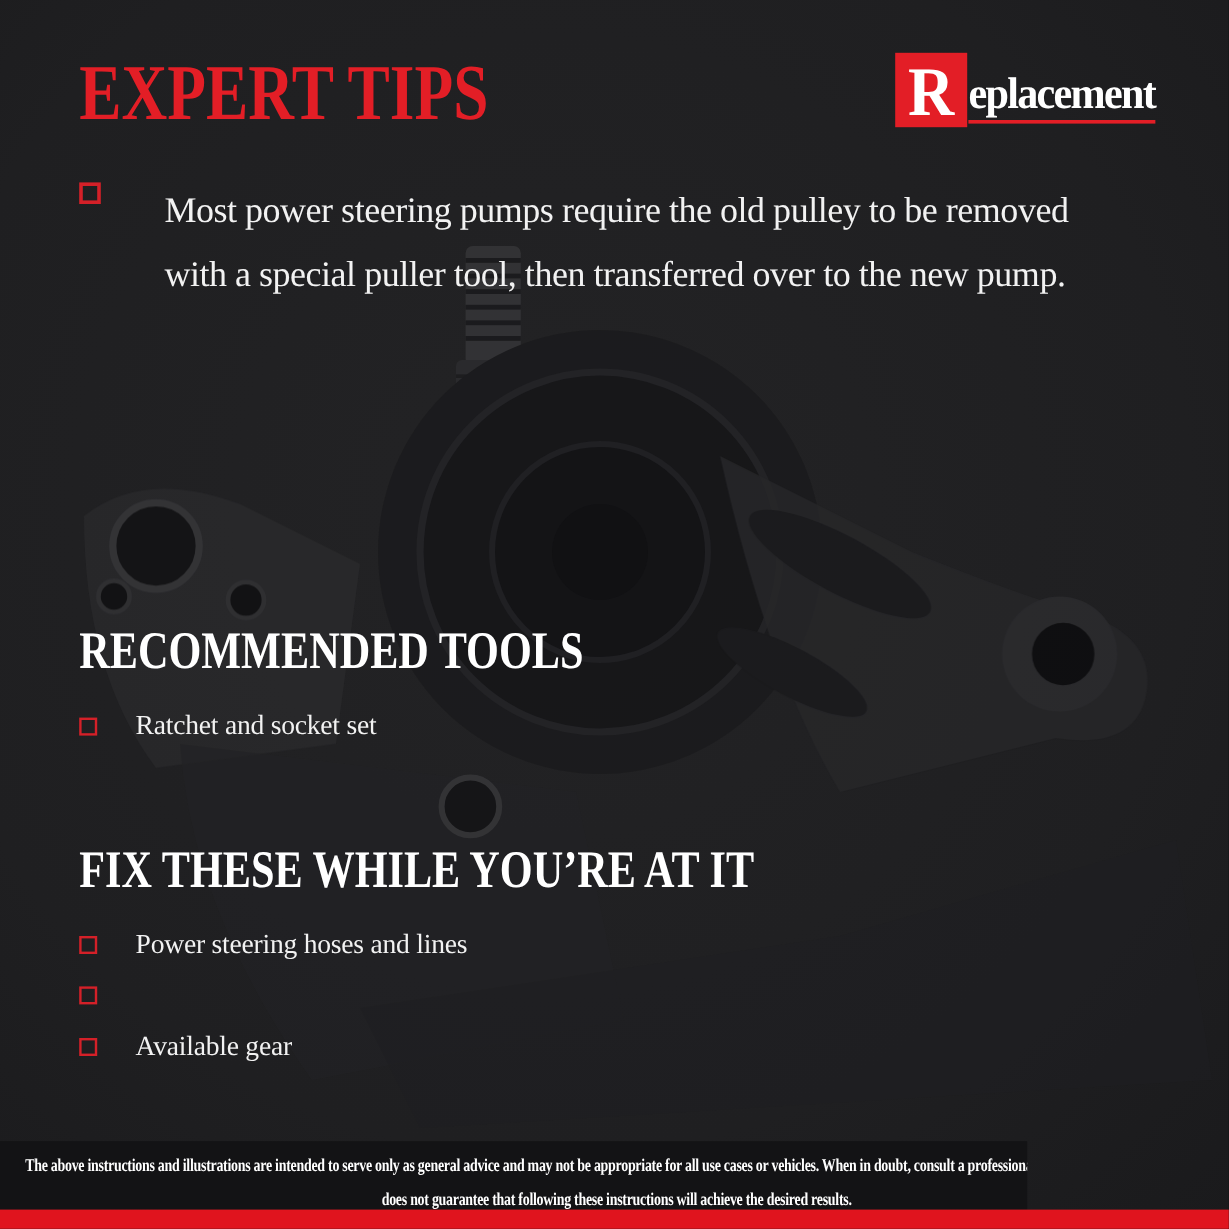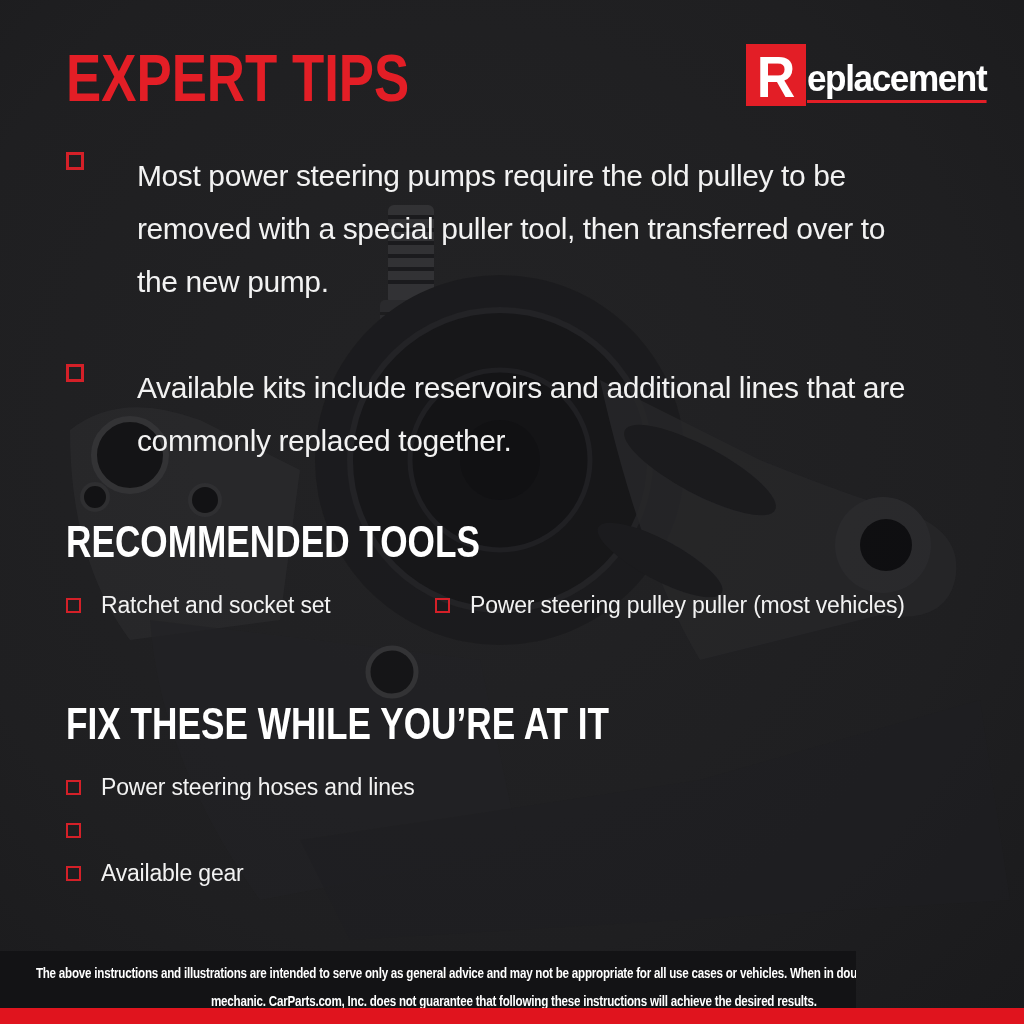--- a/index.html
+++ b/index.html
@@ -1,19 +1,19 @@
 <!DOCTYPE html>
 <html><head>
 <meta charset="utf-8">
 <style>
   html,body { margin:0; padding:0; background:#000; }
   .canvas {
     position:relative; width:1024px; height:1024px; overflow:hidden;
     background:#1e1e20;
-    font-family:Liberation Sans, sans-serif;
+    font-family:Liberation Serif, serif;
     -webkit-font-smoothing:antialiased;
   }
   .bg-photo { position:absolute; inset:0; z-index:0; }
   .content { position:absolute; inset:0; z-index:1; }
 
   
   .page-title {
     position:absolute; left:66px; top:40px;
     font-size:66px; font-weight:bold; color:#e31e26;
     letter-spacing:0px; white-space:nowrap;
@@ -51,21 +51,21 @@
   .section-heading {
     position:absolute; left:66px;
     font-size:44px; font-weight:bold; color:#ffffff; white-space:nowrap;
     transform:scaleX(0.80); transform-origin:0 0; letter-spacing:0;
   }
   .heading-tools { top:517px; }
   .heading-fix   { top:699px; }
 
   
   .small-item {
-    display:flex; gap:20px; align-items:center; margin-bottom:21px;
+    display:flex; gap:32px; align-items:center; margin-bottom:21px;
     font-size:23px; letter-spacing:-0.2px; color:#f2f2f2; white-space:nowrap;
   }
   .small-item .bullet-sq { width:11px; height:11px; border-width:2.5px; margin-top:0; }
   .tools-col-left  { position:absolute; left:66px;  top:592px; }
   .tools-col-right { position:absolute; left:435px; top:592px; }
   .fix-list        { position:absolute; left:66px;  top:774px; }
   .fix-list .small-item { margin-bottom:22px; }
 
   
   .footer-band {
@@ -145,40 +145,32 @@
         <span class="brand-initial">R</span>
       </div>
       <span class="brand-wordmark">eplacement</span>
     </div>
 
     <div class="tips-list">
       <div class="tip-item">
         <span class="bullet-sq"></span>
         <p>Most power steering pumps require the old pulley to be removed with a special puller tool, then transferred over to the new pump.</p>
       </div>
-      <div class="tip-item">
-        <span class="bullet-sq"></span>
-        <p>Available kits include reservoirs and additional lines that are commonly replaced together.</p>
-      </div>
     </div>
 
     <div class="section-heading heading-tools">RECOMMENDED TOOLS</div>
 
     <div class="tools-col-left">
       <div class="small-item">
         <span class="bullet-sq"></span>
         <span>Ratchet and socket set</span>
       </div>
     </div>
 
     <div class="tools-col-right">
-      <div class="small-item">
-        <span class="bullet-sq"></span>
-        <span>Power steering pulley puller (most vehicles)</span>
-      </div>
     </div>
 
     <div class="section-heading heading-fix">FIX THESE WHILE YOU’RE AT IT</div>
 
     <div class="fix-list">
       <div class="small-item">
         <span class="bullet-sq"></span>
         <span>Power steering hoses and lines</span>
       </div>
       <div class="small-item">

